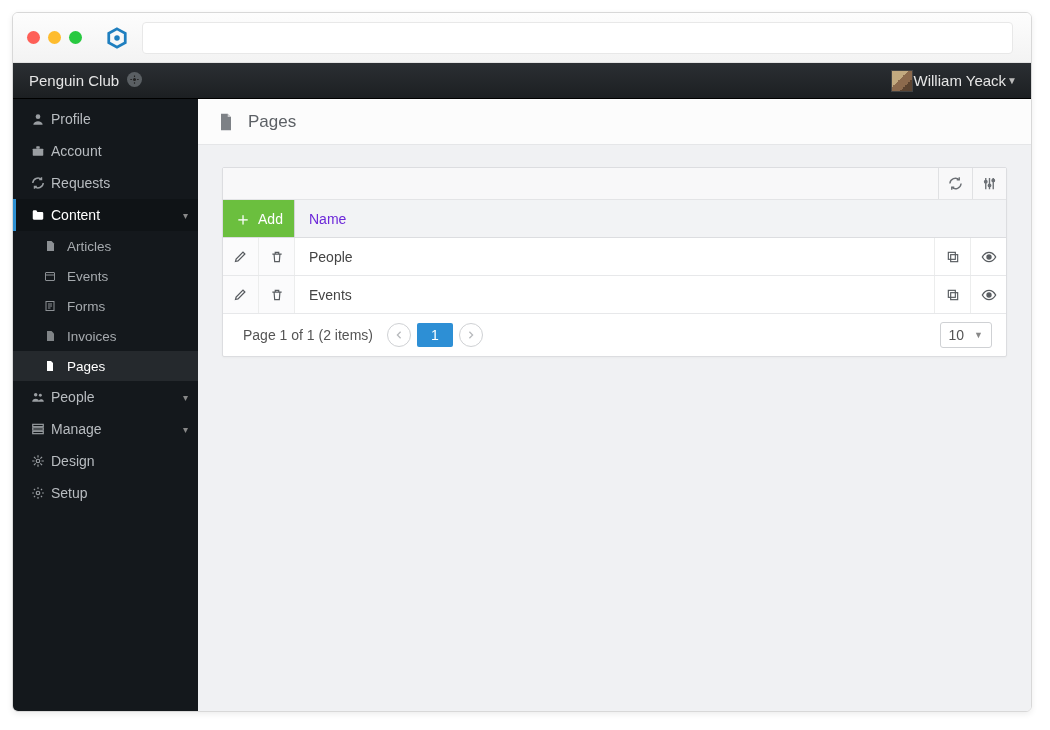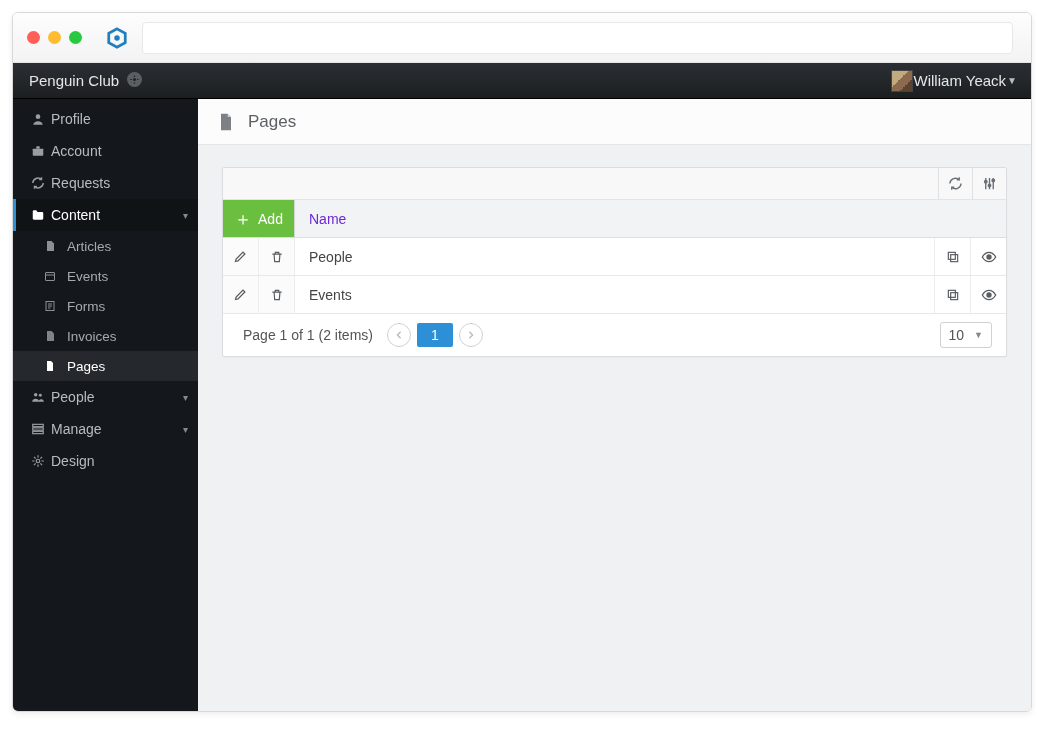--- a/index.html
+++ b/index.html
@@ -347,20 +347,29 @@
         <div class="nav-item">
           <span class="nav-icon">
             <svg width="14" height="14" viewBox="0 0 24 24" fill="none" stroke="currentColor" stroke-width="2">
                 <circle cx="12" cy="12" r="3"></circle>
                 <path d="M12 2v4M12 18v4M2 12h4M18 12h4M5 5l3 3M16 16l3 3M19 5l-3 3M8 16l-3 3"></path>
               </svg>
           </span>
           <span>Design</span>
         </div>
 
+        <div class="nav-item">
+          <span class="nav-icon">
+            <svg width="14" height="14" viewBox="0 0 24 24" fill="none" stroke="currentColor" stroke-width="2">
+                <circle cx="12" cy="12" r="3"></circle>
+                <path d="M12 2v3M12 19v3M2 12h3M19 12h3M5 5l2 2M17 17l2 2M19 5l-2 2M7 17l-2 2"></path>
+              </svg>
+          </span>
+          <span>Setup</span>
+        </div>
       </div>
 
       <div class="main">
         <div class="page-header">
           <span class="hicon">
             <svg width="20" height="20" viewBox="0 0 24 24" fill="currentColor">
                 <path d="M6 2h8l4 4v16H6z"></path>
                 <path d="M14 2v4h4" fill="#fff" opacity="0.6"></path>
               </svg>
           </span>

